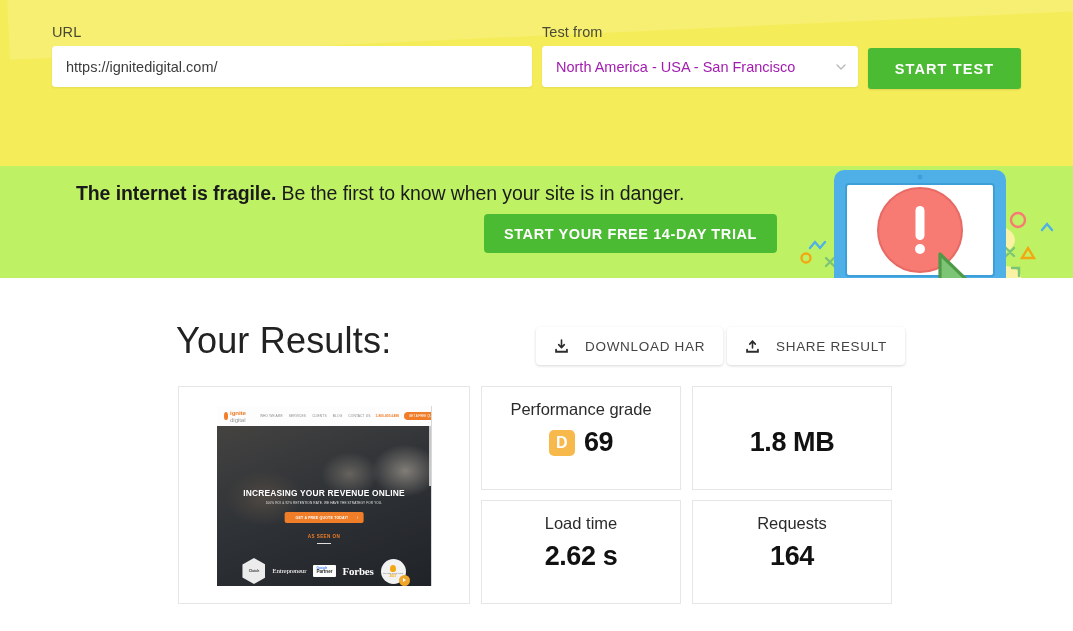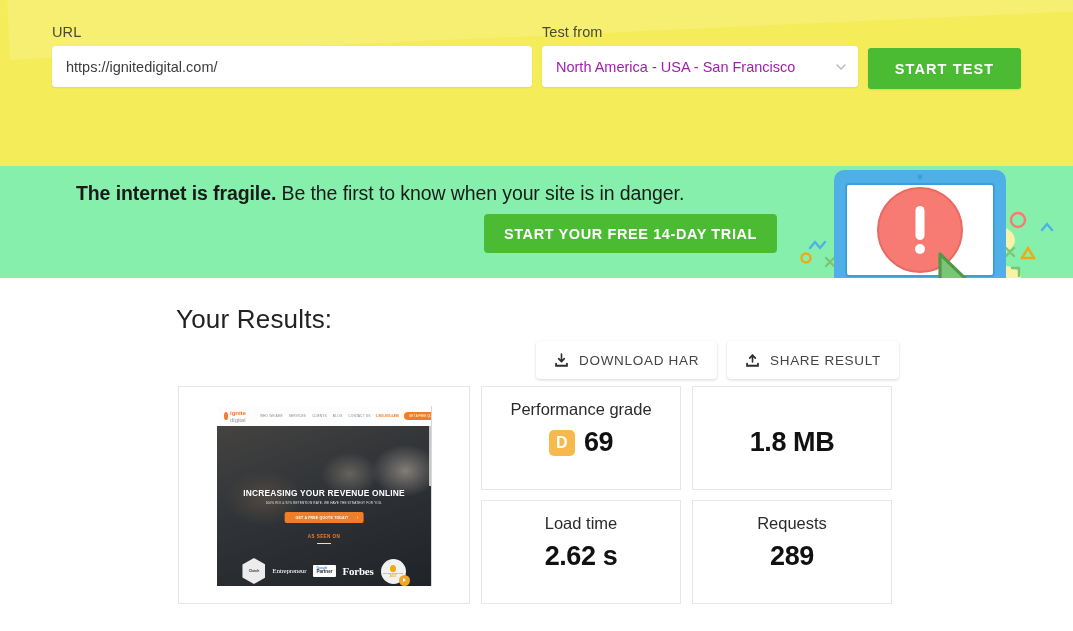--- a/index.html
+++ b/index.html
@@ -64,21 +64,21 @@
     color: #ffffff; font-size: 14.5px; font-weight: bold;
     letter-spacing: 1.1px;
     font-family: "Liberation Sans", sans-serif;
     cursor: pointer;
     box-shadow: 0 1px 2px rgba(0,0,0,.10);
   }
 
   
   .promo {
     position: absolute; left: 0; top: 166px; width: 1073px; height: 112px;
-    background: #86efac; overflow: hidden;
+    background: #bef264; overflow: hidden;
   }
   .promo-text {
     position: absolute; left: 76px; top: 180px - 166px;
     top: 16px;
     font-size: 19.5px; color: #1a1a1a; white-space: nowrap;
     letter-spacing: -.1px;
   }
   .promo-text b { font-weight: bold; }
   .promo-cta {
     position: absolute; left: 484px; top: 214px - 166px;
@@ -91,29 +91,29 @@
   }
 
   
   .illus { position: absolute; left: 790px; top: -36px; width: 270px; height: 160px; }
 
   
   .results-head {
     position: absolute; left: 0; top: 300px; width: 1073px; height: 70px;
   }
   .results-title {
-    position: absolute; left: 176px; top: 4px;
-    font-size: 26px; font-weight: normal; color: #222; letter-spacing: .2px;
+    position: absolute; left: 176px; top: 20px;
+    font-size: 36px; font-weight: normal; color: #222; letter-spacing: .2px;
   }
   .pill-btn {
-    position: absolute; top: 41px;
+    position: absolute; top: 27px;
     height: 38px;
     background: #ffffff; border: none; border-radius: 4px;
     box-shadow: 0 1px 3px rgba(0,0,0,.16);
-    display: flex; align-items: center; gap: 10px;
+    display: flex; align-items: center; gap: 16px;
     padding: 0 18px;
     font-size: 13.5px; color: #444; letter-spacing: .7px;
     font-family: "Liberation Sans", sans-serif;
     cursor: pointer;
   }
   .btn-har { left: 536px; }
   .btn-share { left: 727px; }
   .pill-btn svg { display: block; flex: 0 0 auto; }
 
   
@@ -406,16 +406,16 @@
     <div class="metric-value">1.8 MB</div>
   </div>
 
   <div class="metric-card m3">
     <div class="metric-label">Load time</div>
     <div class="metric-value">2.62 s</div>
   </div>
 
   <div class="metric-card m4">
     <div class="metric-label">Requests</div>
-    <div class="metric-value">289</div>
+    <div class="metric-value">164</div>
   </div>
 
 </div>
 
 </body></html>

